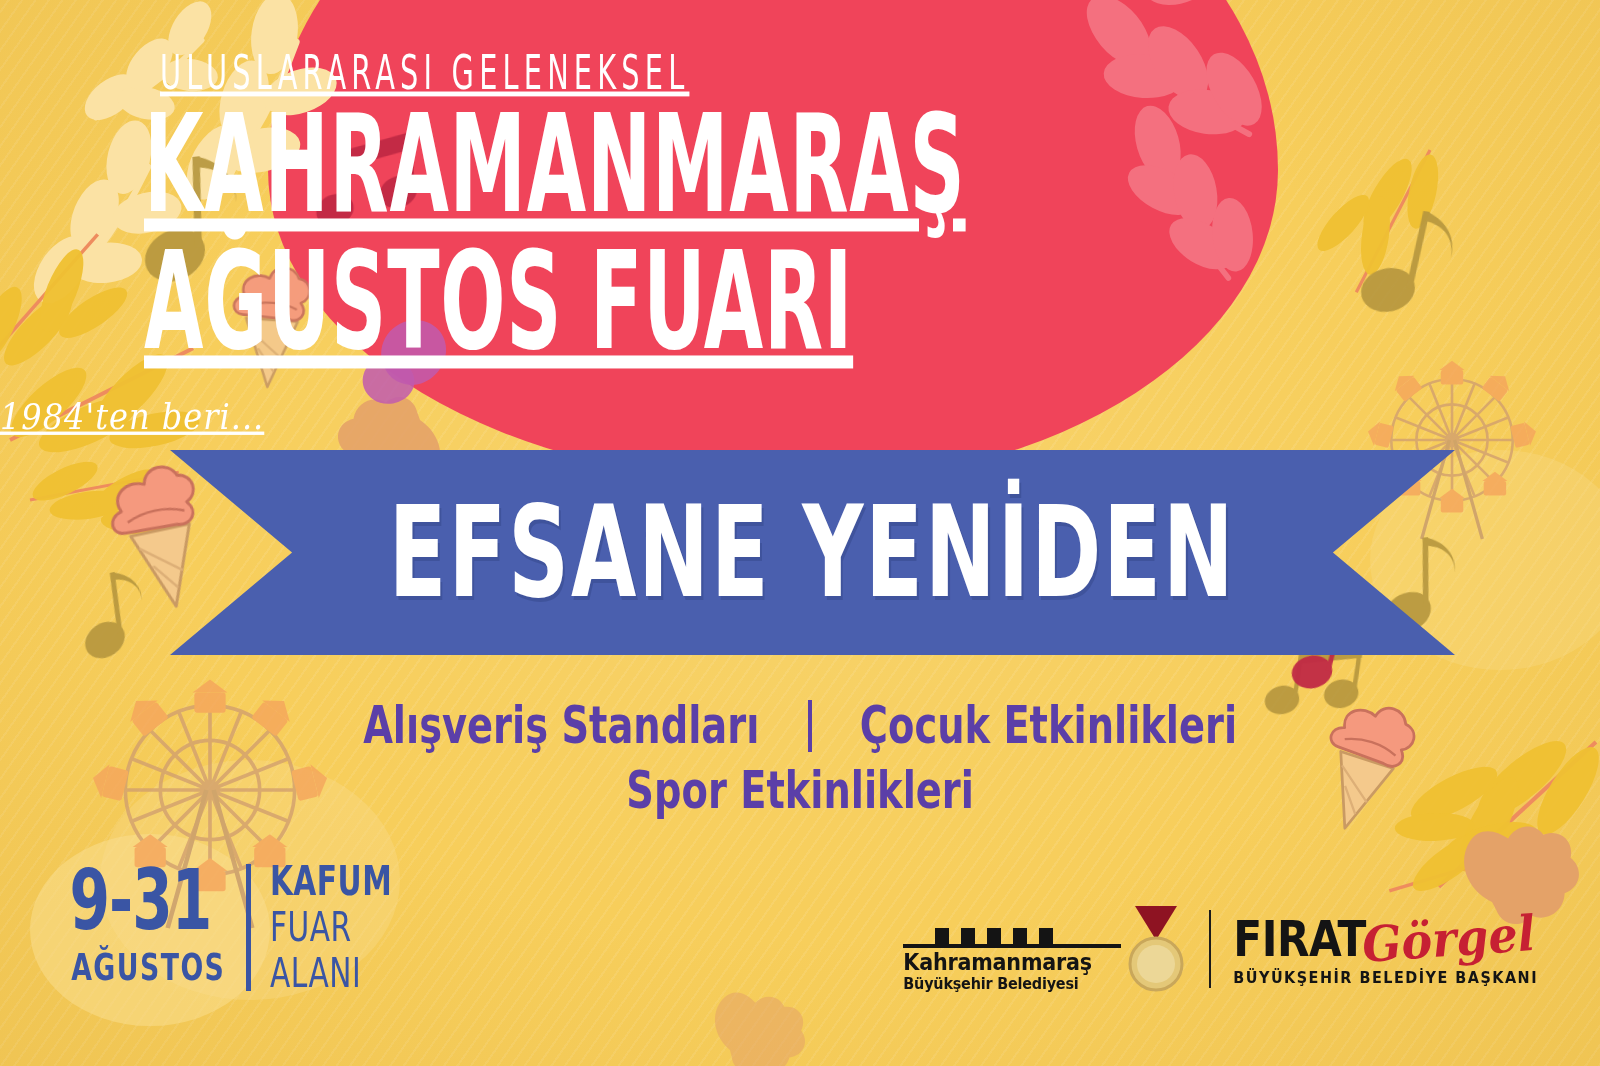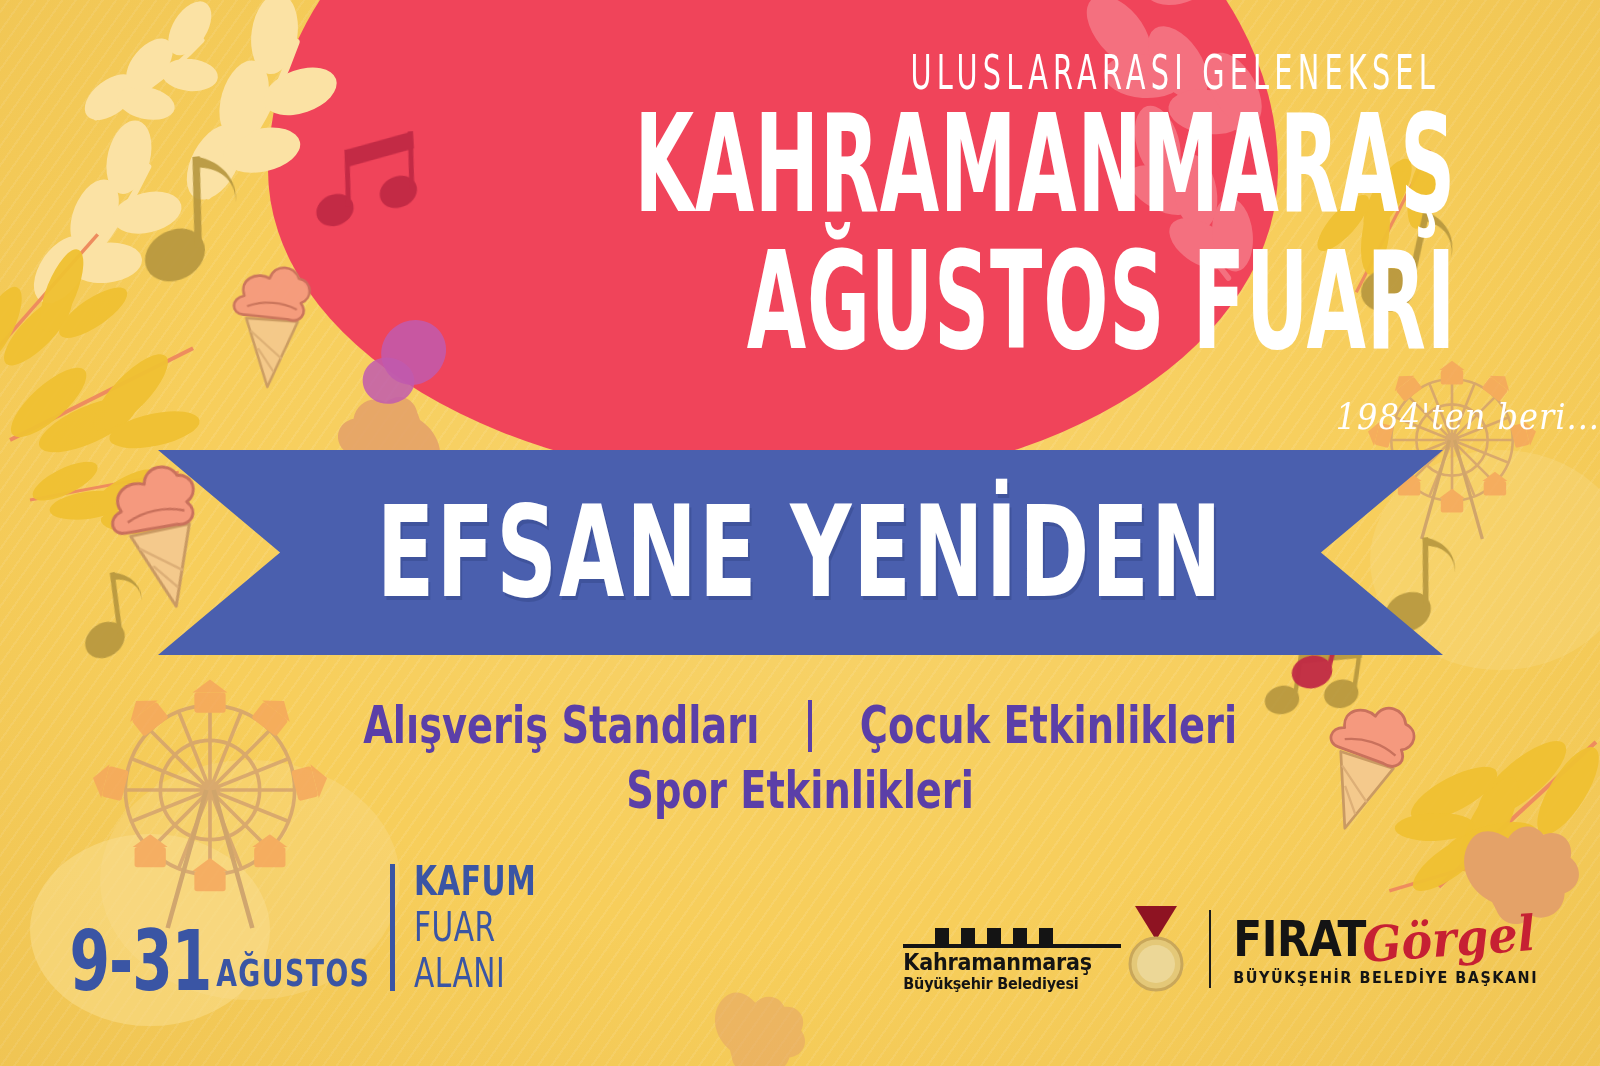--- a/index.html
+++ b/index.html
@@ -59,23 +59,24 @@
     pointer-events: none;
   }
   .deco-over-blob { z-index: 7; }
 
   
   .headline {
     position: absolute;
     left: 0;
     top: 52px;
     width: 1600px;
-    text-align: right;
+    text-align: left;
     z-index: 12;
     color: #ffffff;
+    text-decoration: underline;
   }
   .kicker {
     font-family: "DejaVu Sans Condensed", "Liberation Sans Narrow", "Liberation Sans", sans-serif;
     font-size: 40px;
     letter-spacing: 6.5px;
     font-weight: 400;
     transform: scaleX(0.80) scaleY(1.22);
     line-height: 1;
     margin-bottom: 22px;
   }
@@ -93,21 +94,21 @@
     font-family: "DejaVu Serif", "Liberation Serif", serif;
     font-style: italic;
     font-size: 32px;
     letter-spacing: 1px;
     transform: scaleY(1.12);
   }
 
   
   .banner {
     position: absolute;
-    left: 158px;
+    left: 170px;
     top: 450px;
     width: 1285px;
     height: 205px;
     background: #4A5FAE;
     z-index: 11;
     clip-path: polygon(
       0% 0%,
       100% 0%,
       100% 0%,
       90.5% 50%,
@@ -173,23 +174,23 @@
     z-index: 12;
     display: flex;
     align-items: stretch;
     gap: 17px;
     color: #3A55A4;
     font-family: "DejaVu Sans Condensed", "Liberation Sans Narrow", "Liberation Sans", sans-serif;
     font-weight: 700;
   }
   .date-left {
     display: flex;
-    flex-direction: row;
+    flex-direction: column;
     justify-content: center;
-    align-items: flex-end;
+    align-items: flex-start;
     padding-top: 4px;
   }
   .date-range {
     font-size: 66px;
     line-height: 0.88;
     letter-spacing: -1px;
     transform: scaleY(1.26) scaleX(0.98);
   }
   .date-month {
     font-size: 31px;

